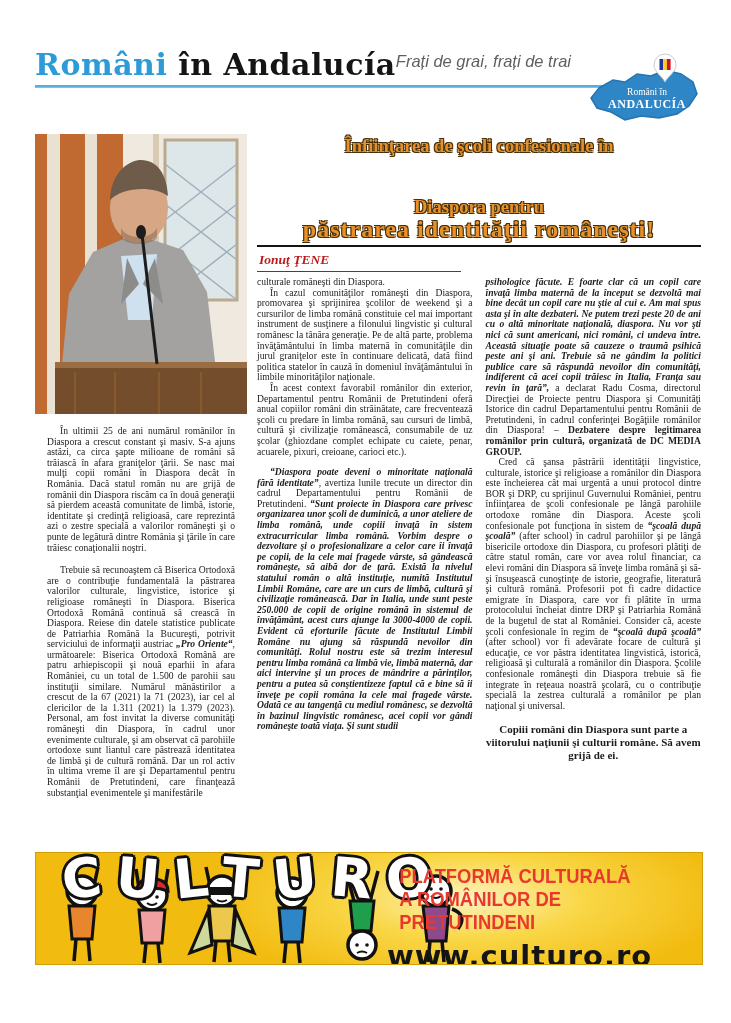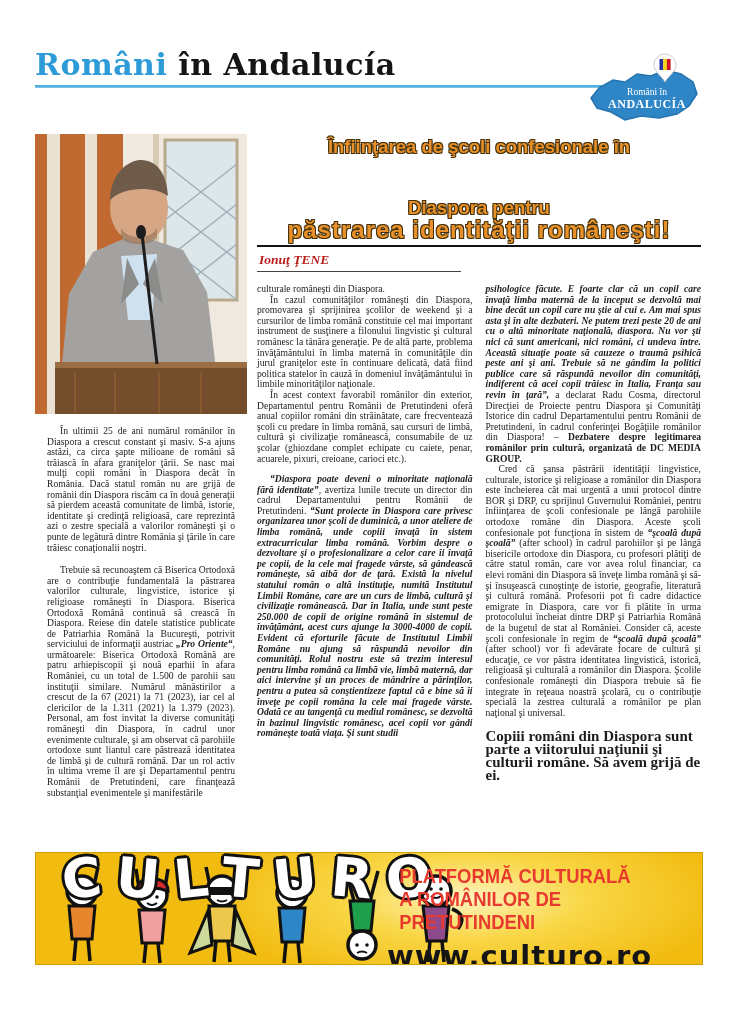--- a/index.html
+++ b/index.html
@@ -22,42 +22,42 @@
   .logo{position:absolute;top:52px;right:-2px;width:118px;height:80px;}
   .logo svg{display:block;}
 
   
   .content-row{display:flex;gap:10px;margin-top:4px;height:714px;overflow:hidden;}
   .col-left{width:212px;flex:0 0 212px;}
   .photo{width:212px;height:280px;display:block;}
   .right-area{flex:1;min-width:0;}
 
   
-  .title-block{text-align:center;font-family:Liberation Sans, sans-serif;font-weight:bold;
+  .title-block{text-align:center;font-family:Liberation Serif, serif;font-weight:bold;
                color:#e8912a;margin-top:2px;
                text-shadow:-1px -1px 0 #43300b,1px -1px 0 #43300b,-1px 1px 0 #43300b,1px 1px 0 #43300b;}
   .title-l1{font-size:18.5px;line-height:21px;}
   .title-l2{font-size:18.5px;line-height:21px;margin-top:40px;}
   .title-l3{font-size:24px;line-height:23px;letter-spacing:1px;}
   .title-rule{height:2px;background:#141414;margin-top:4px;}
   .author{font-weight:bold;font-style:italic;font-size:13.5px;margin:5px 0 3px 2px;color:#b91c1c;}
   .author-rule{height:1px;background:#444;width:46%;}
 
   
-  .text-cols{display:flex;gap:13px;margin-top:12px;}
+  .text-cols{display:flex;gap:13px;margin-top:5px;}
   .tcol{flex:1;min-width:0;font-size:9.6px;line-height:10.6px;text-align:justify;}
   .tcol p{margin:0 0 0 0;text-indent:13px;}
   .tcol p.noind{text-indent:0;}
   .leftcol-text{font-size:9.6px;line-height:10.6px;text-align:justify;margin-top:6px;}
   .leftcol-text p{margin:12px;text-indent:13px;}
   .bi{font-weight:bold;font-style:italic;}
   .b{font-weight:bold;}
   .vgap{height:10px;}
-  .closing{font-weight:bold;text-align:left;text-indent:0 !important;
-           font-size:15px;line-height:13px;margin-top:12px !important;}
+  .closing{font-weight:bold;text-align:center;text-indent:0 !important;
+           font-size:11px;line-height:13px;margin-top:12px !important;}
 
   
   .banner{position:absolute;left:35px;width:666px;top:852px;height:111px;
           background:radial-gradient(ellipse 260px 90px at 430px 45px,#fdf3c0 0%,#f9d747 45%,#f2bb10 100%);
           border:1px solid #cf9f08;overflow:hidden;}
   .banner-figures{position:absolute;left:4px;top:0;}
   .brand{position:absolute;left:26px;top:-6px;font-family:"DejaVu Sans",sans-serif;font-weight:bold;
          font-size:54px;color:#ffffff;white-space:nowrap;
          text-shadow:-3px 0 0 #111,3px 0 0 #111,0 -3px 0 #111,0 3px 0 #111,
                      -2px -2px 0 #111,2px -2px 0 #111,-2px 2px 0 #111,2px 2px 0 #111;}
@@ -70,20 +70,21 @@
   .banner-url{font-family:"DejaVu Sans",sans-serif;font-weight:bold;color:#151515;
               font-size:29px;margin-top:5px;letter-spacing:1px;}
 </style>
 </head>
 <body>
 
 <div class="page">
   <div class="inner">
 
     <div class="header">
+      <div class="tagline">Frați de grai, frați de trai</div>
       <div class="masthead"><span class="blue">Români</span><span> în Andalucía</span></div>
       <div class="rule-blue"></div>
       <div class="rule-blue2"></div>
 
       <div class="logo">
         <svg width="118" height="80" viewBox="0 0 118 80">
           <path d="M14 36 L28 28 L40 30 L52 22 L66 24 L80 18 L96 22 L108 30 L112 42 L104 54 L92 62 L74 66 L56 64 L40 68 L26 60 L12 56 L6 46 Z" fill="#2e86c7" stroke="#2673ad" stroke-width="1.5"></path>
           <text x="62" y="43" text-anchor="middle" font-family="Liberation Serif, serif" font-size="9.5" fill="#ffffff">Români în</text>
           <text x="62" y="56" text-anchor="middle" font-family="Liberation Serif, serif" font-weight="bold" font-size="12" fill="#ffffff" letter-spacing="0.5">ANDALUCÍA</text>
           <g>

